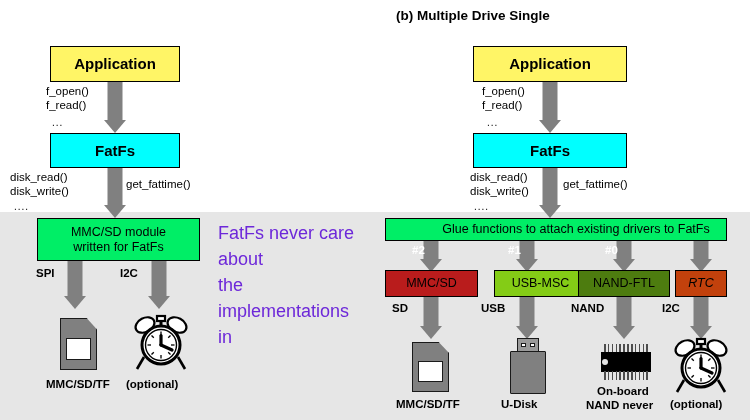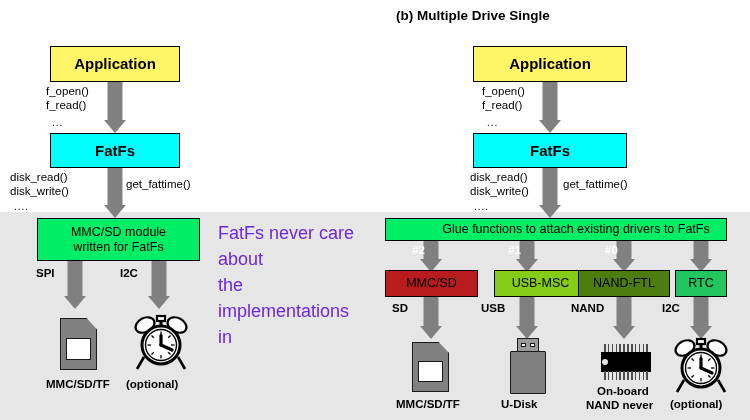--- a/index.html
+++ b/index.html
@@ -252,21 +252,21 @@
 
   <div class="box drv" style="left:385px;top:270px;width:93px;height:27px;background:#b91c1c;">
     <span>MMC/SD</span>
   </div>
   <div class="box drv" style="left:481px;top:270px;width:93px;height:27px;background:#84cc16;margin-left:13px;">
     <span>USB-MSC</span>
   </div>
   <div class="box drv" style="left:578px;top:270px;width:92px;height:27px;background:#4d7c0f;">
     <span>NAND-FTL</span>
   </div>
-  <div class="box drv" style="left:675px;top:270px;width:52px;height:27px;background:#22c55e;">
+  <div class="box drv" style="left:675px;top:270px;width:52px;height:27px;background:#c2410c;font-style:italic;">
     <span>RTC</span>
   </div>
 
   <div class="arrow" style="left:412px;top:297px;width:38px;height:42px;">
     <div class="shaft" style="width:15px;height:29px;"></div>
       <div class="head"></div>
   </div>
   <div class="lbl bold" style="left:392px;top:302px;">SD</div>
 
   <div class="arrow" style="left:508px;top:297px;width:38px;height:42px;">

